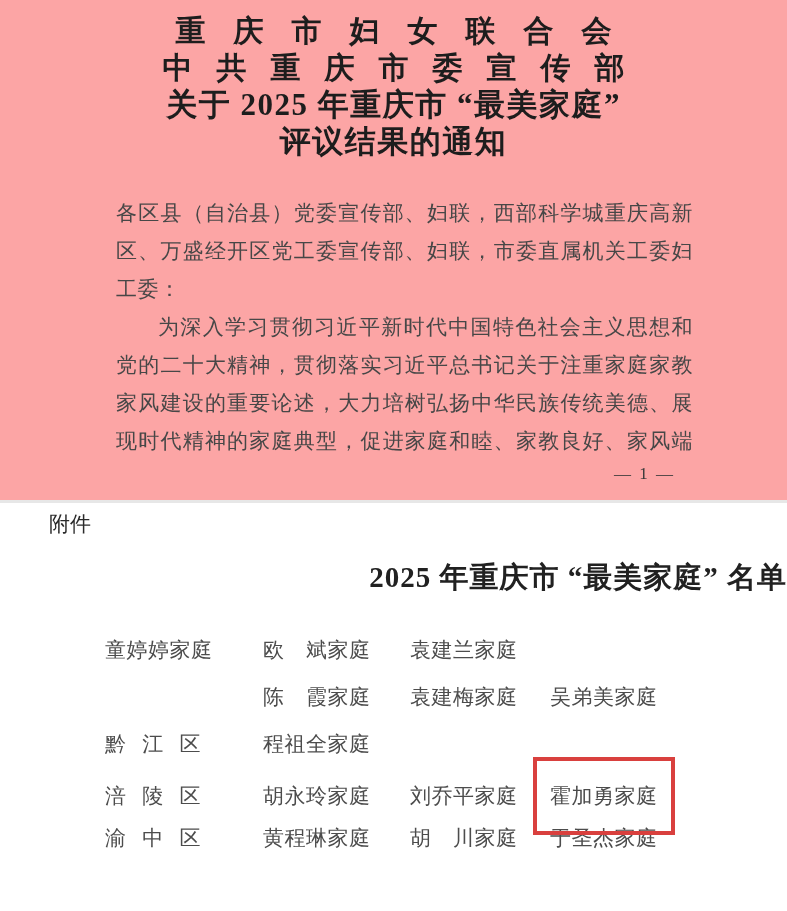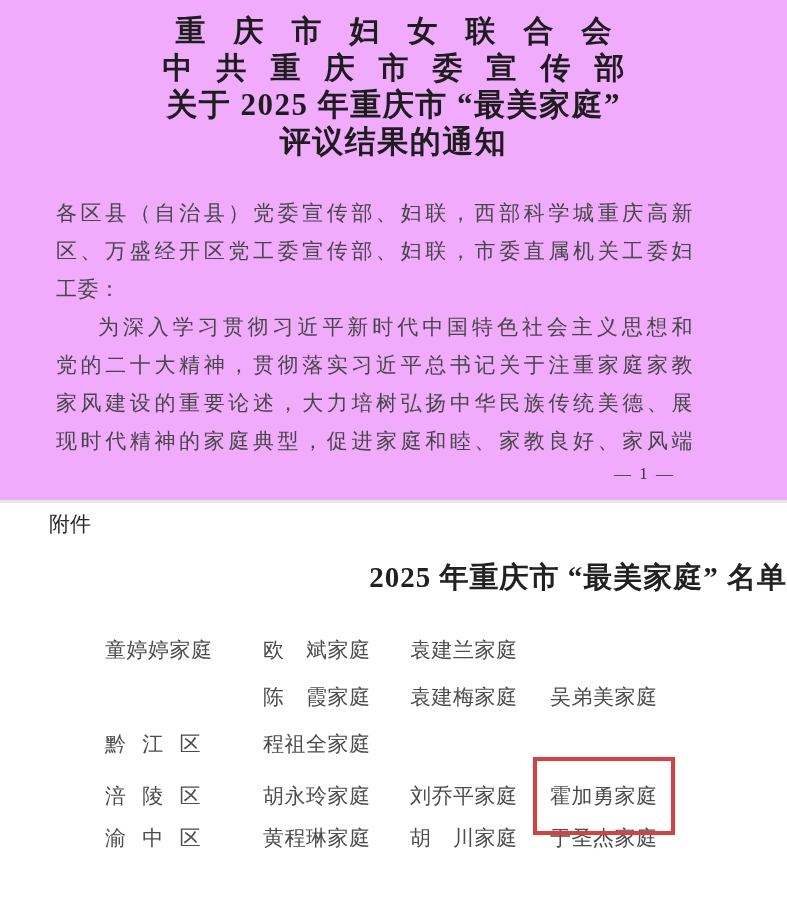--- a/index.html
+++ b/index.html
@@ -1,36 +1,36 @@
 <!DOCTYPE html>
 <html><head>
 <meta charset="utf-8">
 <style>
   html,body{margin:0;padding:0;}
   body{
     width:787px;height:911px;overflow:hidden;background:#ffffff;
     font-family:"Liberation Serif","DejaVu Serif",serif;
     -webkit-font-smoothing:antialiased;
   }
-  .page1{position:relative;width:787px;height:500px;background:#f0abfc;}
+  .page1{position:relative;width:787px;height:500px;background:#fca5a5;}
   .divider{width:787px;height:3px;background:#e7e7e7;}
   .page2{position:relative;width:787px;height:408px;background:#ffffff;}
 
   
   .title-block{padding-top:12px;}
   .title-line{
     text-align:center;font-weight:bold;color:#1d1d1d;
     font-size:30px;line-height:37px;white-space:nowrap;
   }
   .title-line .t1{letter-spacing:28px;margin-right:-28px;}
   .title-line .t2{letter-spacing:24px;margin-right:-24px;}
   .title-line .t3,.title-line .t4{letter-spacing:1.5px;font-size:31px;font-family:Liberation Serif, serif;}
 
   
-  .body-block{margin-top:34px;padding:0 94px 0 56px;}
+  .body-block{margin-top:34px;padding:0 94px 0 116px;}
   .body-line{
     font-size:21px;line-height:38px;color:#474747;letter-spacing:0.5px;
     text-align:justify;text-align-last:justify;white-space:nowrap;
   }
   .body-line.short{text-align-last:left;}
   .body-line.indent{text-indent:2em;}
 
   .page-number{
     position:absolute;top:464px;right:112px;
     font-size:17px;color:#3a3a3a;letter-spacing:2px;white-space:nowrap;

